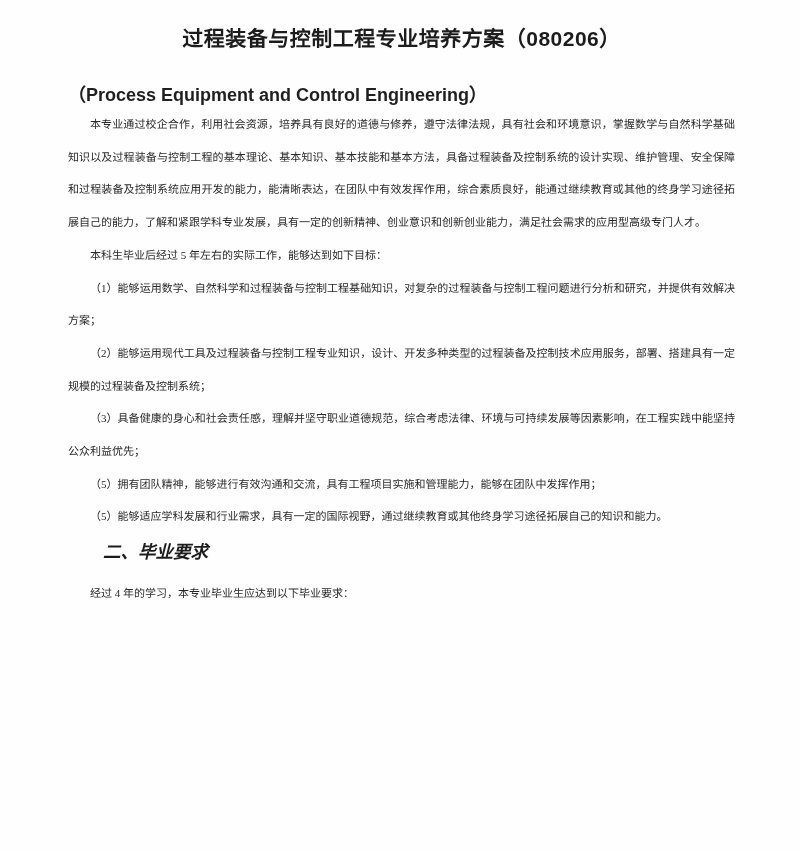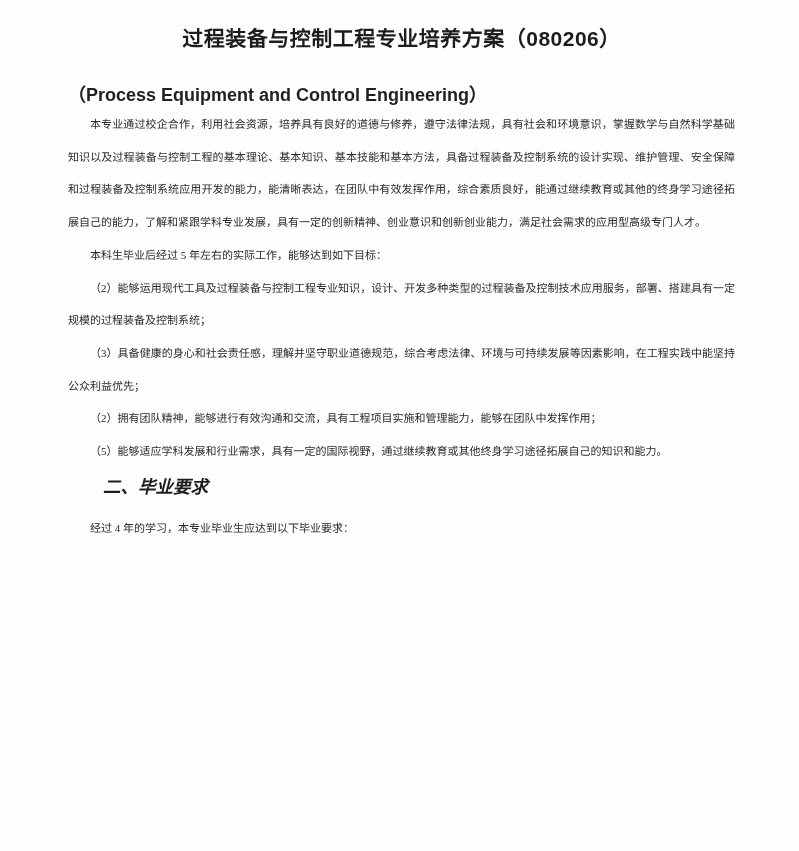--- a/index.html
+++ b/index.html
@@ -67,23 +67,24 @@
 <div class="doc-page">
 
   <h1 class="doc-title">过程装备与控制工程专业培养方案（080206）</h1>
 
   <div class="doc-subtitle">（Process Equipment and Control Engineering）</div>
 
   <section>
     <div class="section-body">
       <p class="body-paragraph">本专业通过校企合作，利用社会资源，培养具有良好的道德与修养，遵守法律法规，具有社会和环境意识，掌握数学与自然科学基础知识以及过程装备与控制工程的基本理论、基本知识、基本技能和基本方法，具备过程装备及控制系统的设计实现、维护管理、安全保障和过程装备及控制系统应用开发的能力，能清晰表达，在团队中有效发挥作用，综合素质良好，能通过继续教育或其他的终身学习途径拓展自己的能力，了解和紧跟学科专业发展，具有一定的创新精神、创业意识和创新创业能力，满足社会需求的应用型高级专门人才。</p>
       <p class="body-paragraph">本科生毕业后经过 5 年左右的实际工作，能够达到如下目标：</p>
+      <p class="body-paragraph">（1）能够运用数学、自然科学和过程装备与控制工程基础知识，对复杂的过程装备与控制工程问题进行分析和研究，并提供有效解决方案；</p>
       <p class="body-paragraph">（2）能够运用现代工具及过程装备与控制工程专业知识，设计、开发多种类型的过程装备及控制技术应用服务，部署、搭建具有一定规模的过程装备及控制系统；</p>
       <p class="body-paragraph">（3）具备健康的身心和社会责任感，理解并坚守职业道德规范，综合考虑法律、环境与可持续发展等因素影响，在工程实践中能坚持公众利益优先；</p>
-      <p class="body-paragraph">（2）拥有团队精神，能够进行有效沟通和交流，具有工程项目实施和管理能力，能够在团队中发挥作用；</p>
+      <p class="body-paragraph">（5）拥有团队精神，能够进行有效沟通和交流，具有工程项目实施和管理能力，能够在团队中发挥作用；</p>
       <p class="body-paragraph">（5）能够适应学科发展和行业需求，具有一定的国际视野，通过继续教育或其他终身学习途径拓展自己的知识和能力。</p>
     </div>
   </section>
 
   <section>
     <h2 class="section-heading second">二、毕业要求</h2>
     <div class="section-body second">
       <p class="body-paragraph">经过 4 年的学习，本专业毕业生应达到以下毕业要求：</p>
     </div>
   </section>

